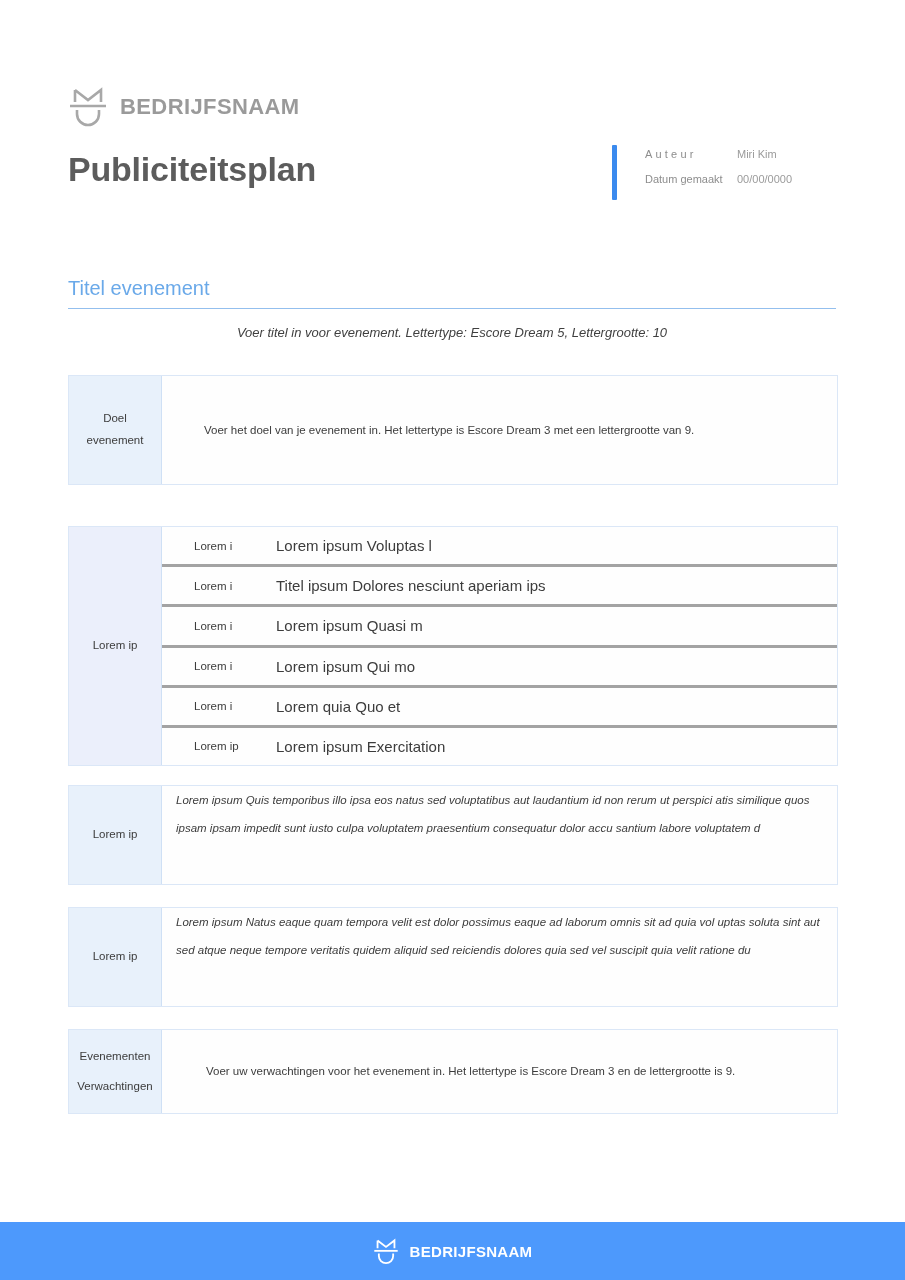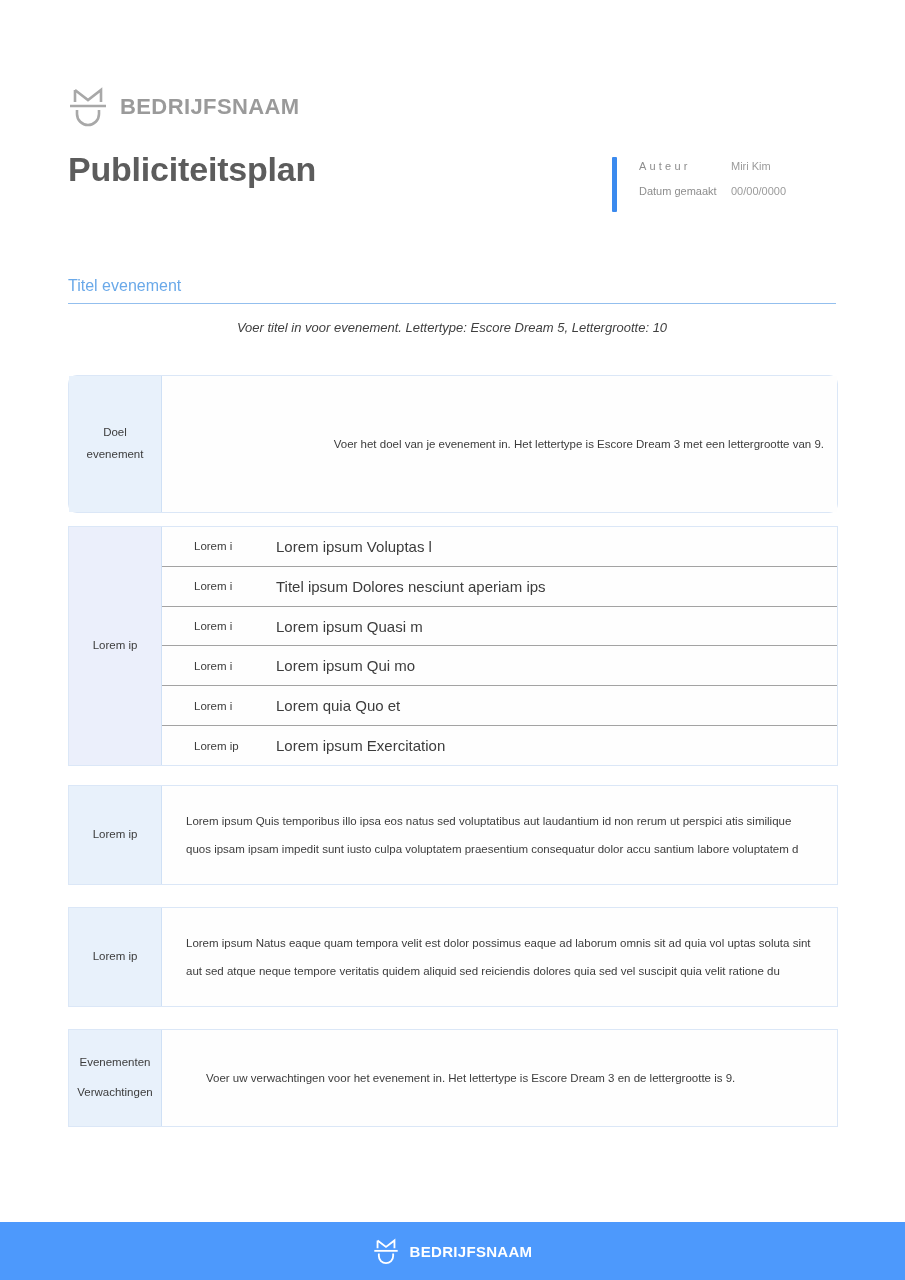--- a/index.html
+++ b/index.html
@@ -55,22 +55,21 @@
     color: #5c5c5c;
     letter-spacing: -0.2px;
   }
 
   
   .meta {
     position: absolute;
     left: 612px;
     top: 145px;
     display: flex;
-    gap: 22px;
-    margin-top: 12px;
+    gap: 28px;
   }
   .meta-bar {
     width: 5px;
     height: 55px;
     background: #3b8aee;
     border-radius: 1px;
     flex: 0 0 auto;
   }
   .meta-rows {
     display: flex;
@@ -93,21 +92,21 @@
   .meta-value { color: #9b9b9b; }
 
   
   .section {
     position: absolute;
     left: 68px;
     top: 277px;
     width: 768px;
   }
   .section-title {
-    font-size: 16px;
+    font-size: 20px;
     color: #6aa9e9;
     padding-bottom: 8px;
   }
   .section-rule {
     height: 1px;
     background: #93bfee;
     width: 100%;
   }
   .section-sub {
     margin-top: 16px;
@@ -144,67 +143,66 @@
   .label-cyan { background: #e8f1fb; }
   .label-lav  { background: #ebeffb; }
 
   .block-body {
     flex: 1 1 auto;
     background: #fefefe;
     box-sizing: border-box;
   }
 
   
-  #block-doel { top: 375px; height: 138px; border-radius: 9px; }
+  #block-doel { top: 375px; height: 110px; }
   #block-doel .block-body {
     display: flex;
     align-items: center;
-    padding: 0 13px;
-    justify-content: flex-end;
+    padding: 0 42px;
   }
   .body-text {
     font-size: 11.5px;
     color: #3c3c3c;
     line-height: 2.45;
   }
 
   
   #block-list { top: 526px; height: 240px; }
   #block-list .block-body { display: flex; flex-direction: column; }
   .list-row {
     flex: 1 1 0;
     display: flex;
     align-items: center;
-    border-bottom: 1px solid #a3a3a3;
+    border-bottom: 3px solid #a3a3a3;
     padding: 0 32px;
     box-sizing: border-box;
   }
   .list-row:last-child { border-bottom: none; }
   .list-key {
     flex: 0 0 82px;
     width: 82px;
     font-size: 11.5px;
     color: #3c3c3c;
   }
   .list-val {
     font-size: 15px;
     color: #3c3c3c;
   }
 
   
   #block-p1 { top: 785px; height: 100px; }
   #block-p2 { top: 907px; height: 100px; }
   #block-p1 .block-body, #block-p2 .block-body {
     display: flex;
-    align-items: center;
-    padding: 0 24px;
-  }
-
-  
-  #block-exp { top: 1029px; height: 98px; }
+    padding: 0 14px;
+    font-style: italic;
+  }
+
+  
+  #block-exp { top: 1029px; height: 85px; }
   #block-exp .block-body {
     display: flex;
     align-items: center;
     padding: 0 44px;
   }
   #block-exp .block-label { line-height: 2.6; }
 
   
   .footer {
     position: absolute;

